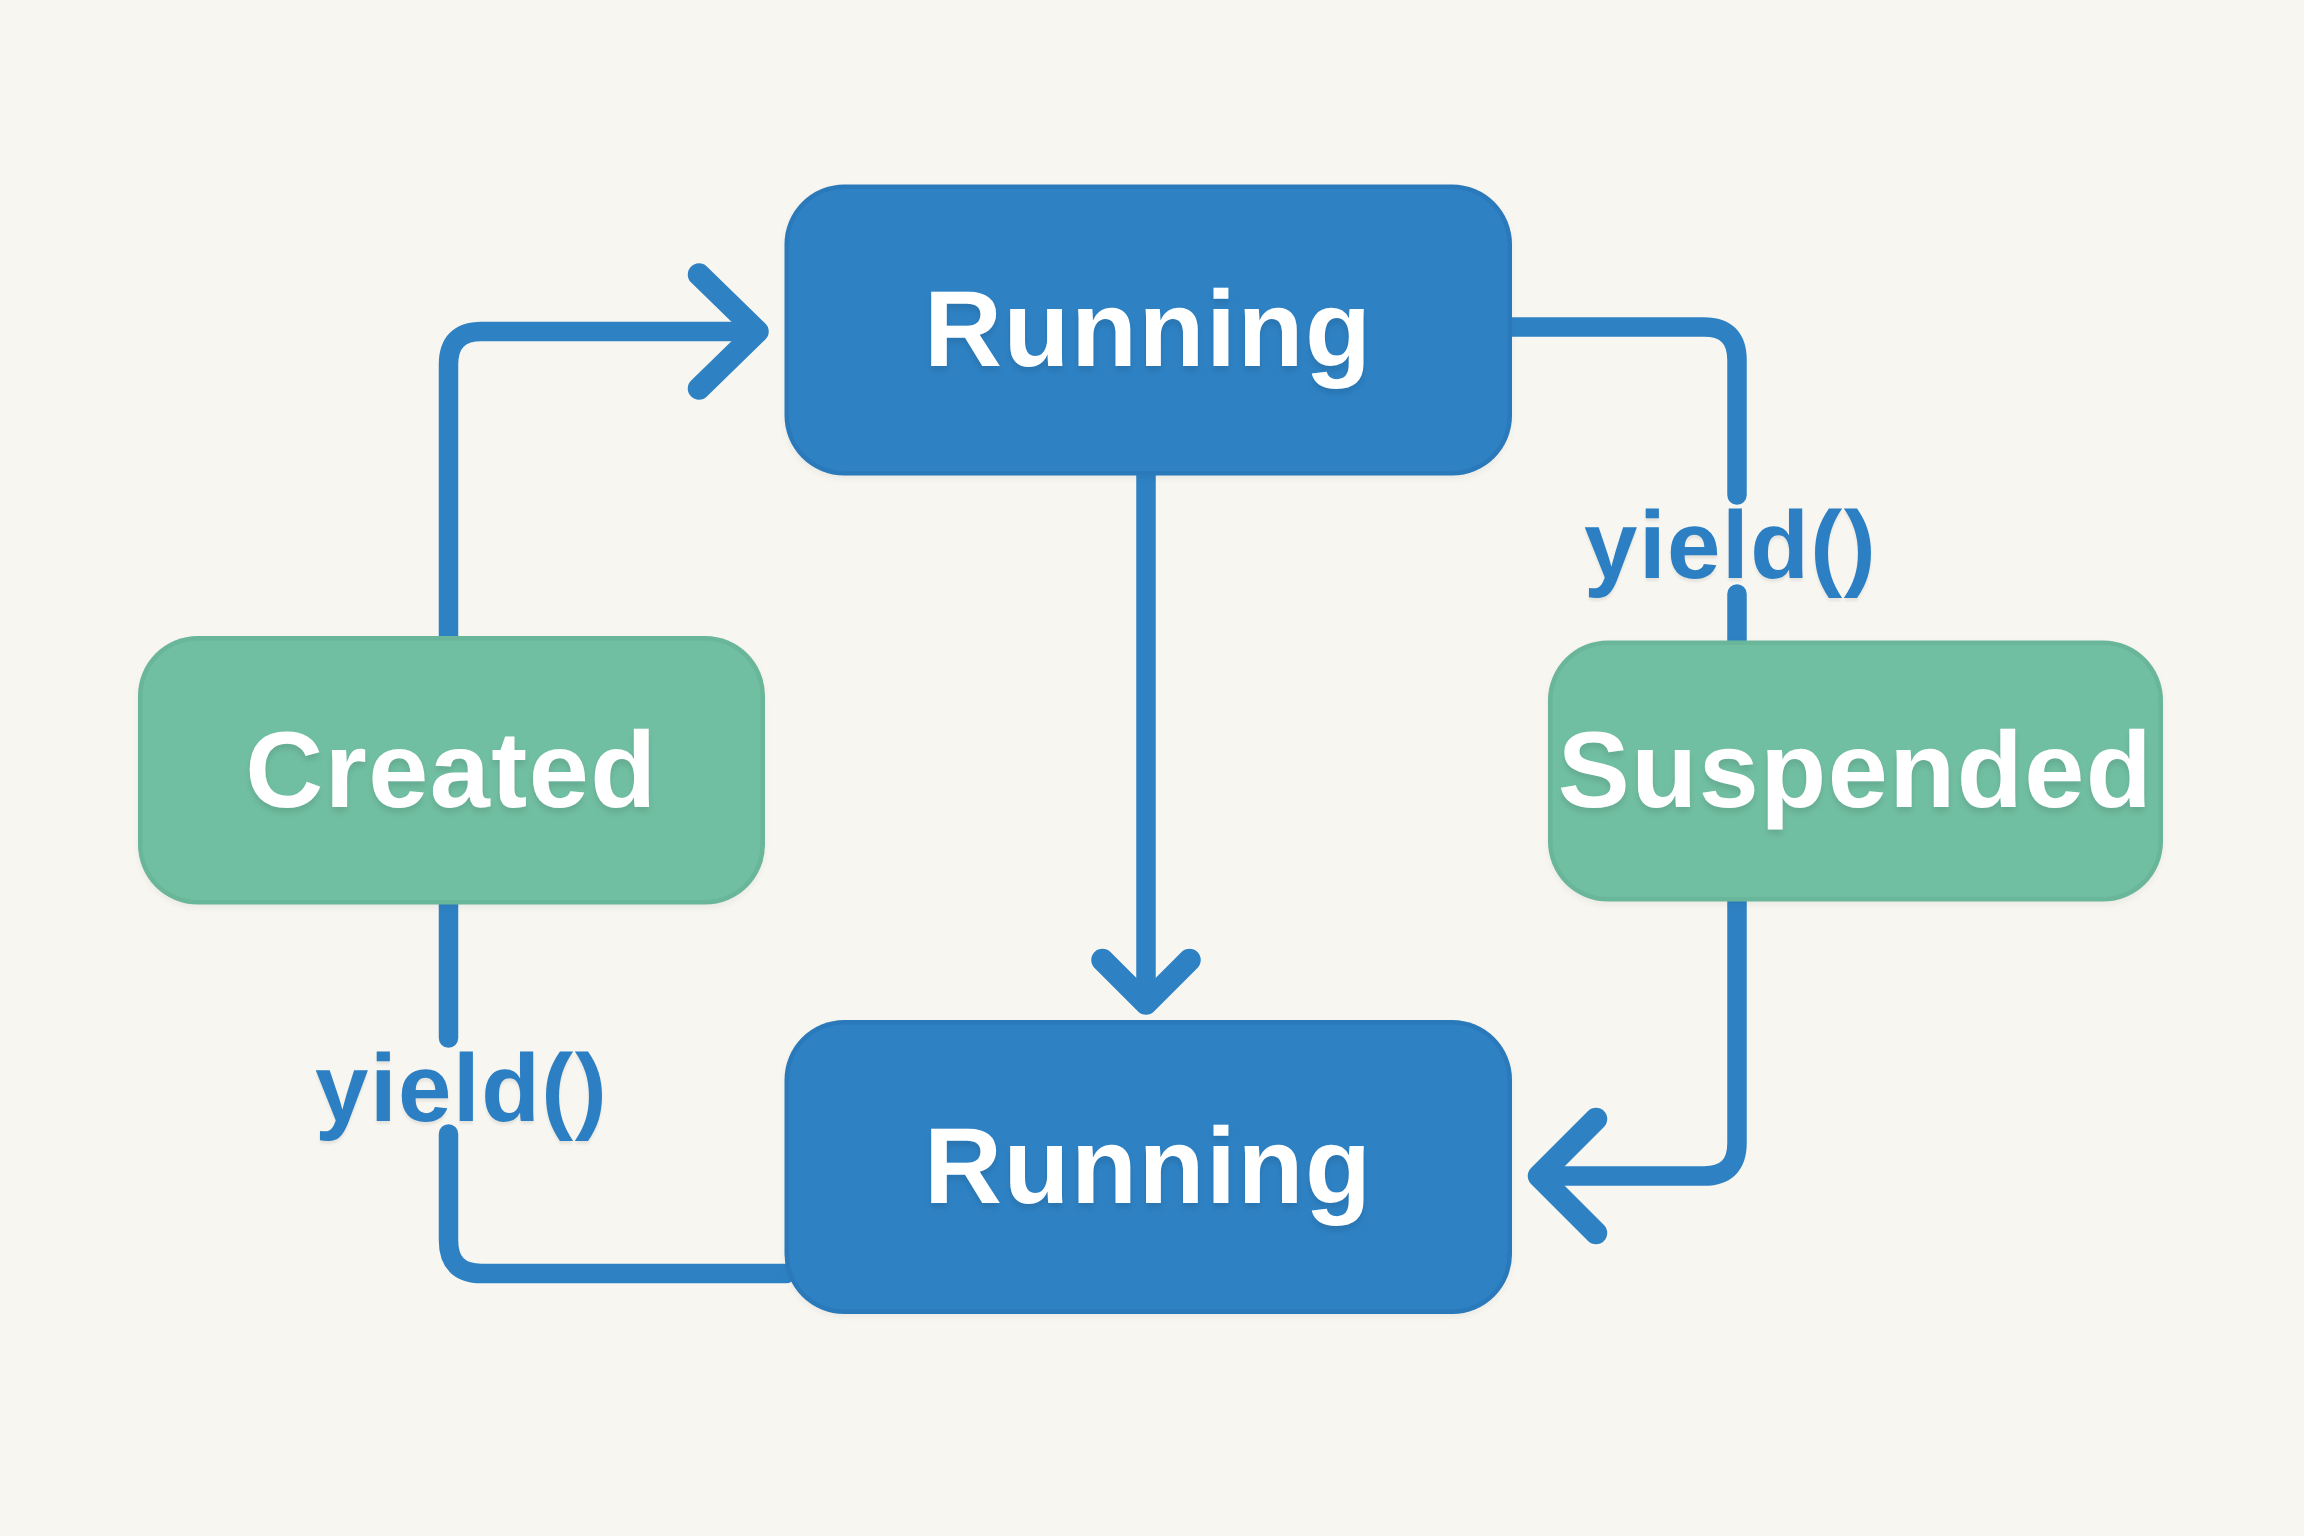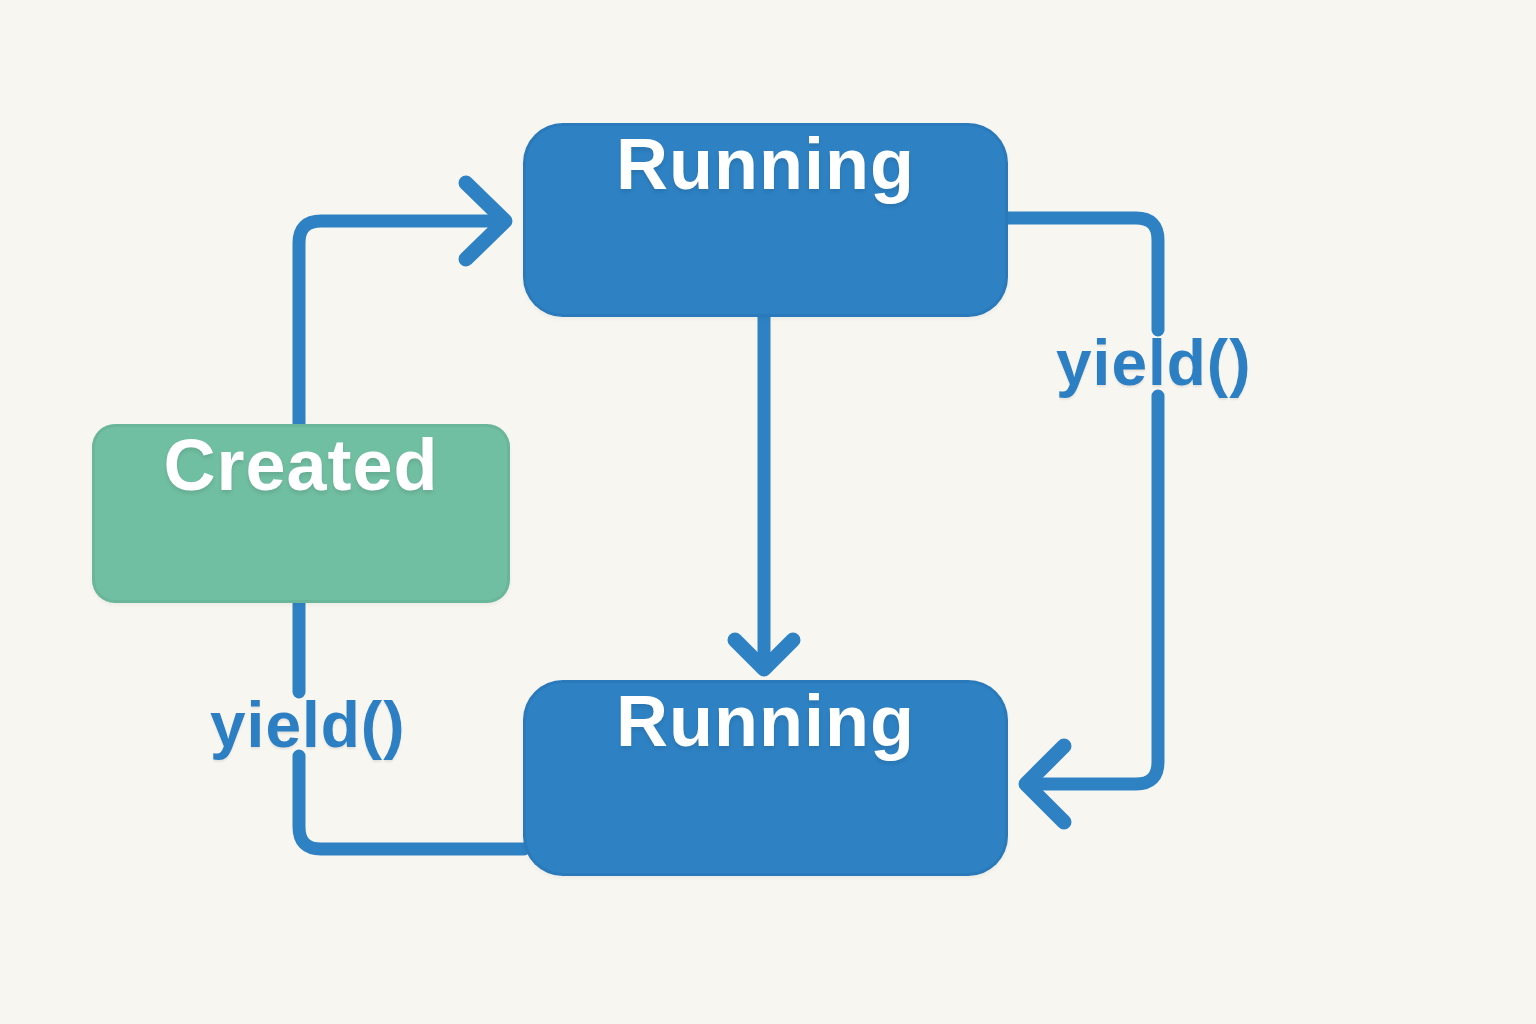--- a/index.html
+++ b/index.html
@@ -26,30 +26,30 @@
     position: absolute;
     left: 0; top: 0;
     width: 1536px; height: 1024px;
     z-index: 1;
   }
   .node {
     position: absolute;
     z-index: 2;
     border-radius: 40px;
     display: flex;
+    align-items: center;
     justify-content: center;
   }
   .node.active {
     background: var(--node-active-fill);
     box-shadow: inset 0 0 0 3px rgba(10, 50, 95, 0.10), 0 2px 4px rgba(0,0,0,0.05);
   }
   .node.idle {
     background: var(--node-idle-fill);
     box-shadow: inset 0 0 0 3px rgba(10, 80, 60, 0.08), 0 2px 4px rgba(0,0,0,0.05);
-    border-radius: 23px;
   }
   .node-label {
     color: var(--node-text);
     font-weight: bold;
     font-size: 72px;
     letter-spacing: 1px;
     text-shadow: 0 3px 4px rgba(0,0,0,0.10);
     white-space: nowrap;
   }
   .edge-label {
@@ -91,20 +91,23 @@
   </svg>
 
   <div class="node active" id="node-running-top">
     <span class="node-label">Running</span>
   </div>
 
   <div class="node idle" id="node-created">
     <span class="node-label">Created</span>
   </div>
 
+  <div class="node idle" id="node-suspended">
+    <span class="node-label">Suspended</span>
+  </div>
 
   <div class="node active" id="node-running-bottom">
     <span class="node-label">Running</span>
   </div>
 
   <div class="edge-label" id="label-yield-right">yield()</div>
 
   <div class="edge-label" id="label-yield-left">yield()</div>
 
 </div>

